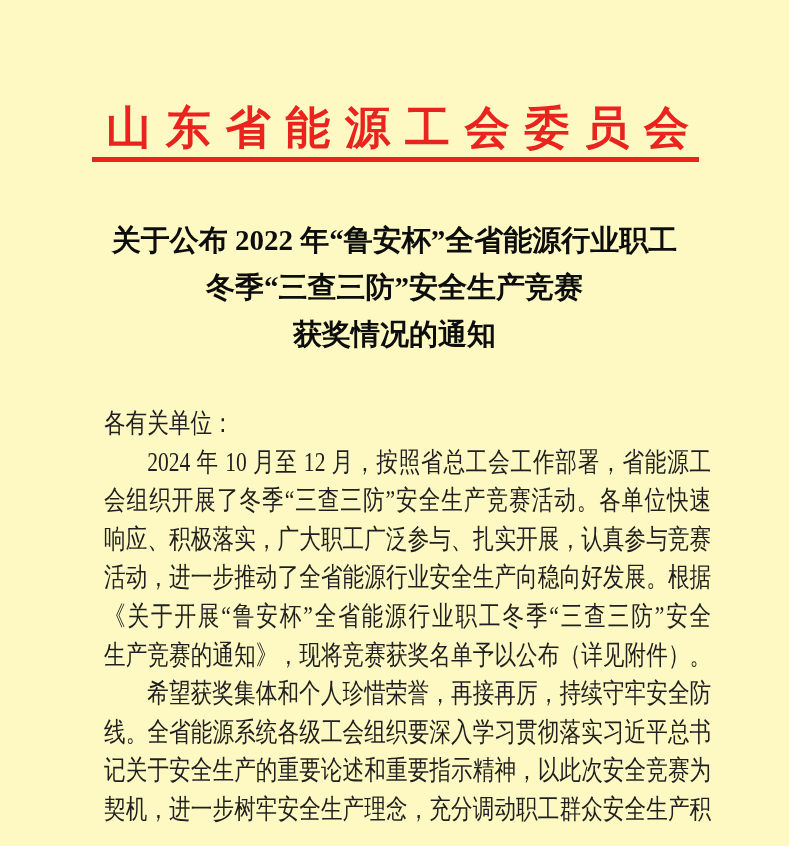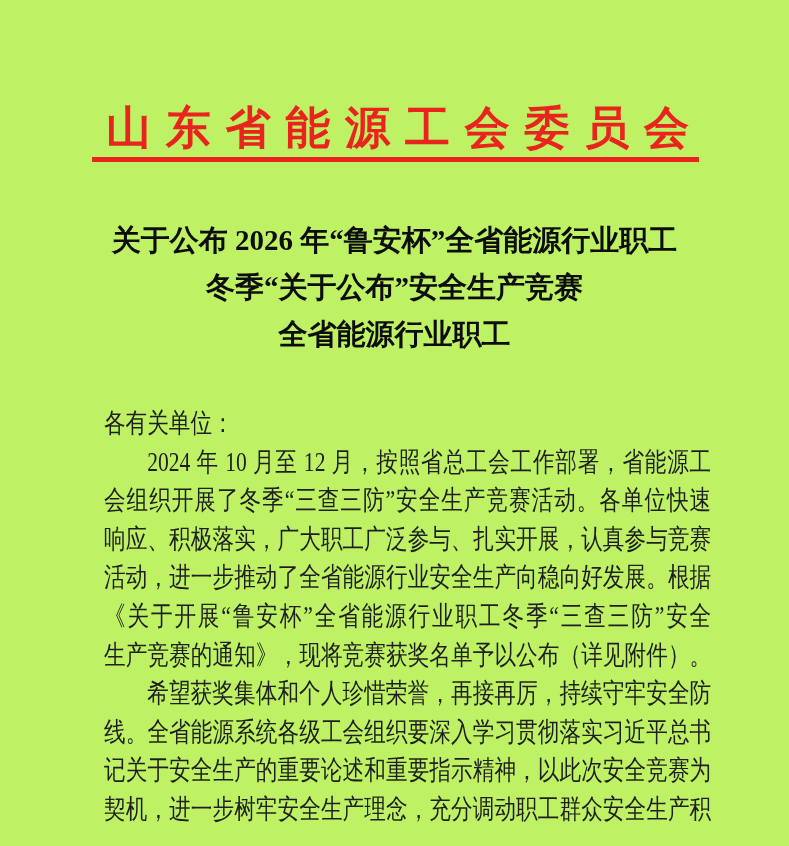--- a/index.html
+++ b/index.html
@@ -4,21 +4,21 @@
 <style>
   html, body {
     margin: 0;
     padding: 0;
     background: #ffffff;
   }
   .page {
     position: relative;
     width: 789px;
     height: 846px;
-    background: #bef264;
+    background: #fef9c3;
     overflow: hidden;
     font-family: "Liberation Serif", "DejaVu Serif", serif;
   }
   
   .org-header {
     position: absolute;
     top: 102px;
     left: 94px;
     width: 583px;
     padding: 0 12px;
@@ -85,23 +85,23 @@
 </head>
 <body>
 
 <div class="page">
 
   <div class="org-header">山东省能源工会委员会</div>
 
   <div class="red-rule"></div>
 
   <div class="doc-title">
-    <div class="title-line">关于公布 2026 年“鲁安杯”全省能源行业职工</div>
-    <div class="title-line">冬季“关于公布”安全生产竞赛</div>
-    <div class="title-line">全省能源行业职工</div>
+    <div class="title-line">关于公布 2022 年“鲁安杯”全省能源行业职工</div>
+    <div class="title-line">冬季“三查三防”安全生产竞赛</div>
+    <div class="title-line">获奖情况的通知</div>
   </div>
 
   <div class="doc-body">
     <div class="body-inner">
 
       <div class="body-line salutation">各有关单位：</div>
 
       <div class="body-line first-line">2024 年 10 月至 12 月，按照省总工会工作部署，省能源工</div>
       <div class="body-line">会组织开展了冬季“三查三防”安全生产竞赛活动。各单位快速</div>
       <div class="body-line">响应、积极落实，广大职工广泛参与、扎实开展，认真参与竞赛</div>

